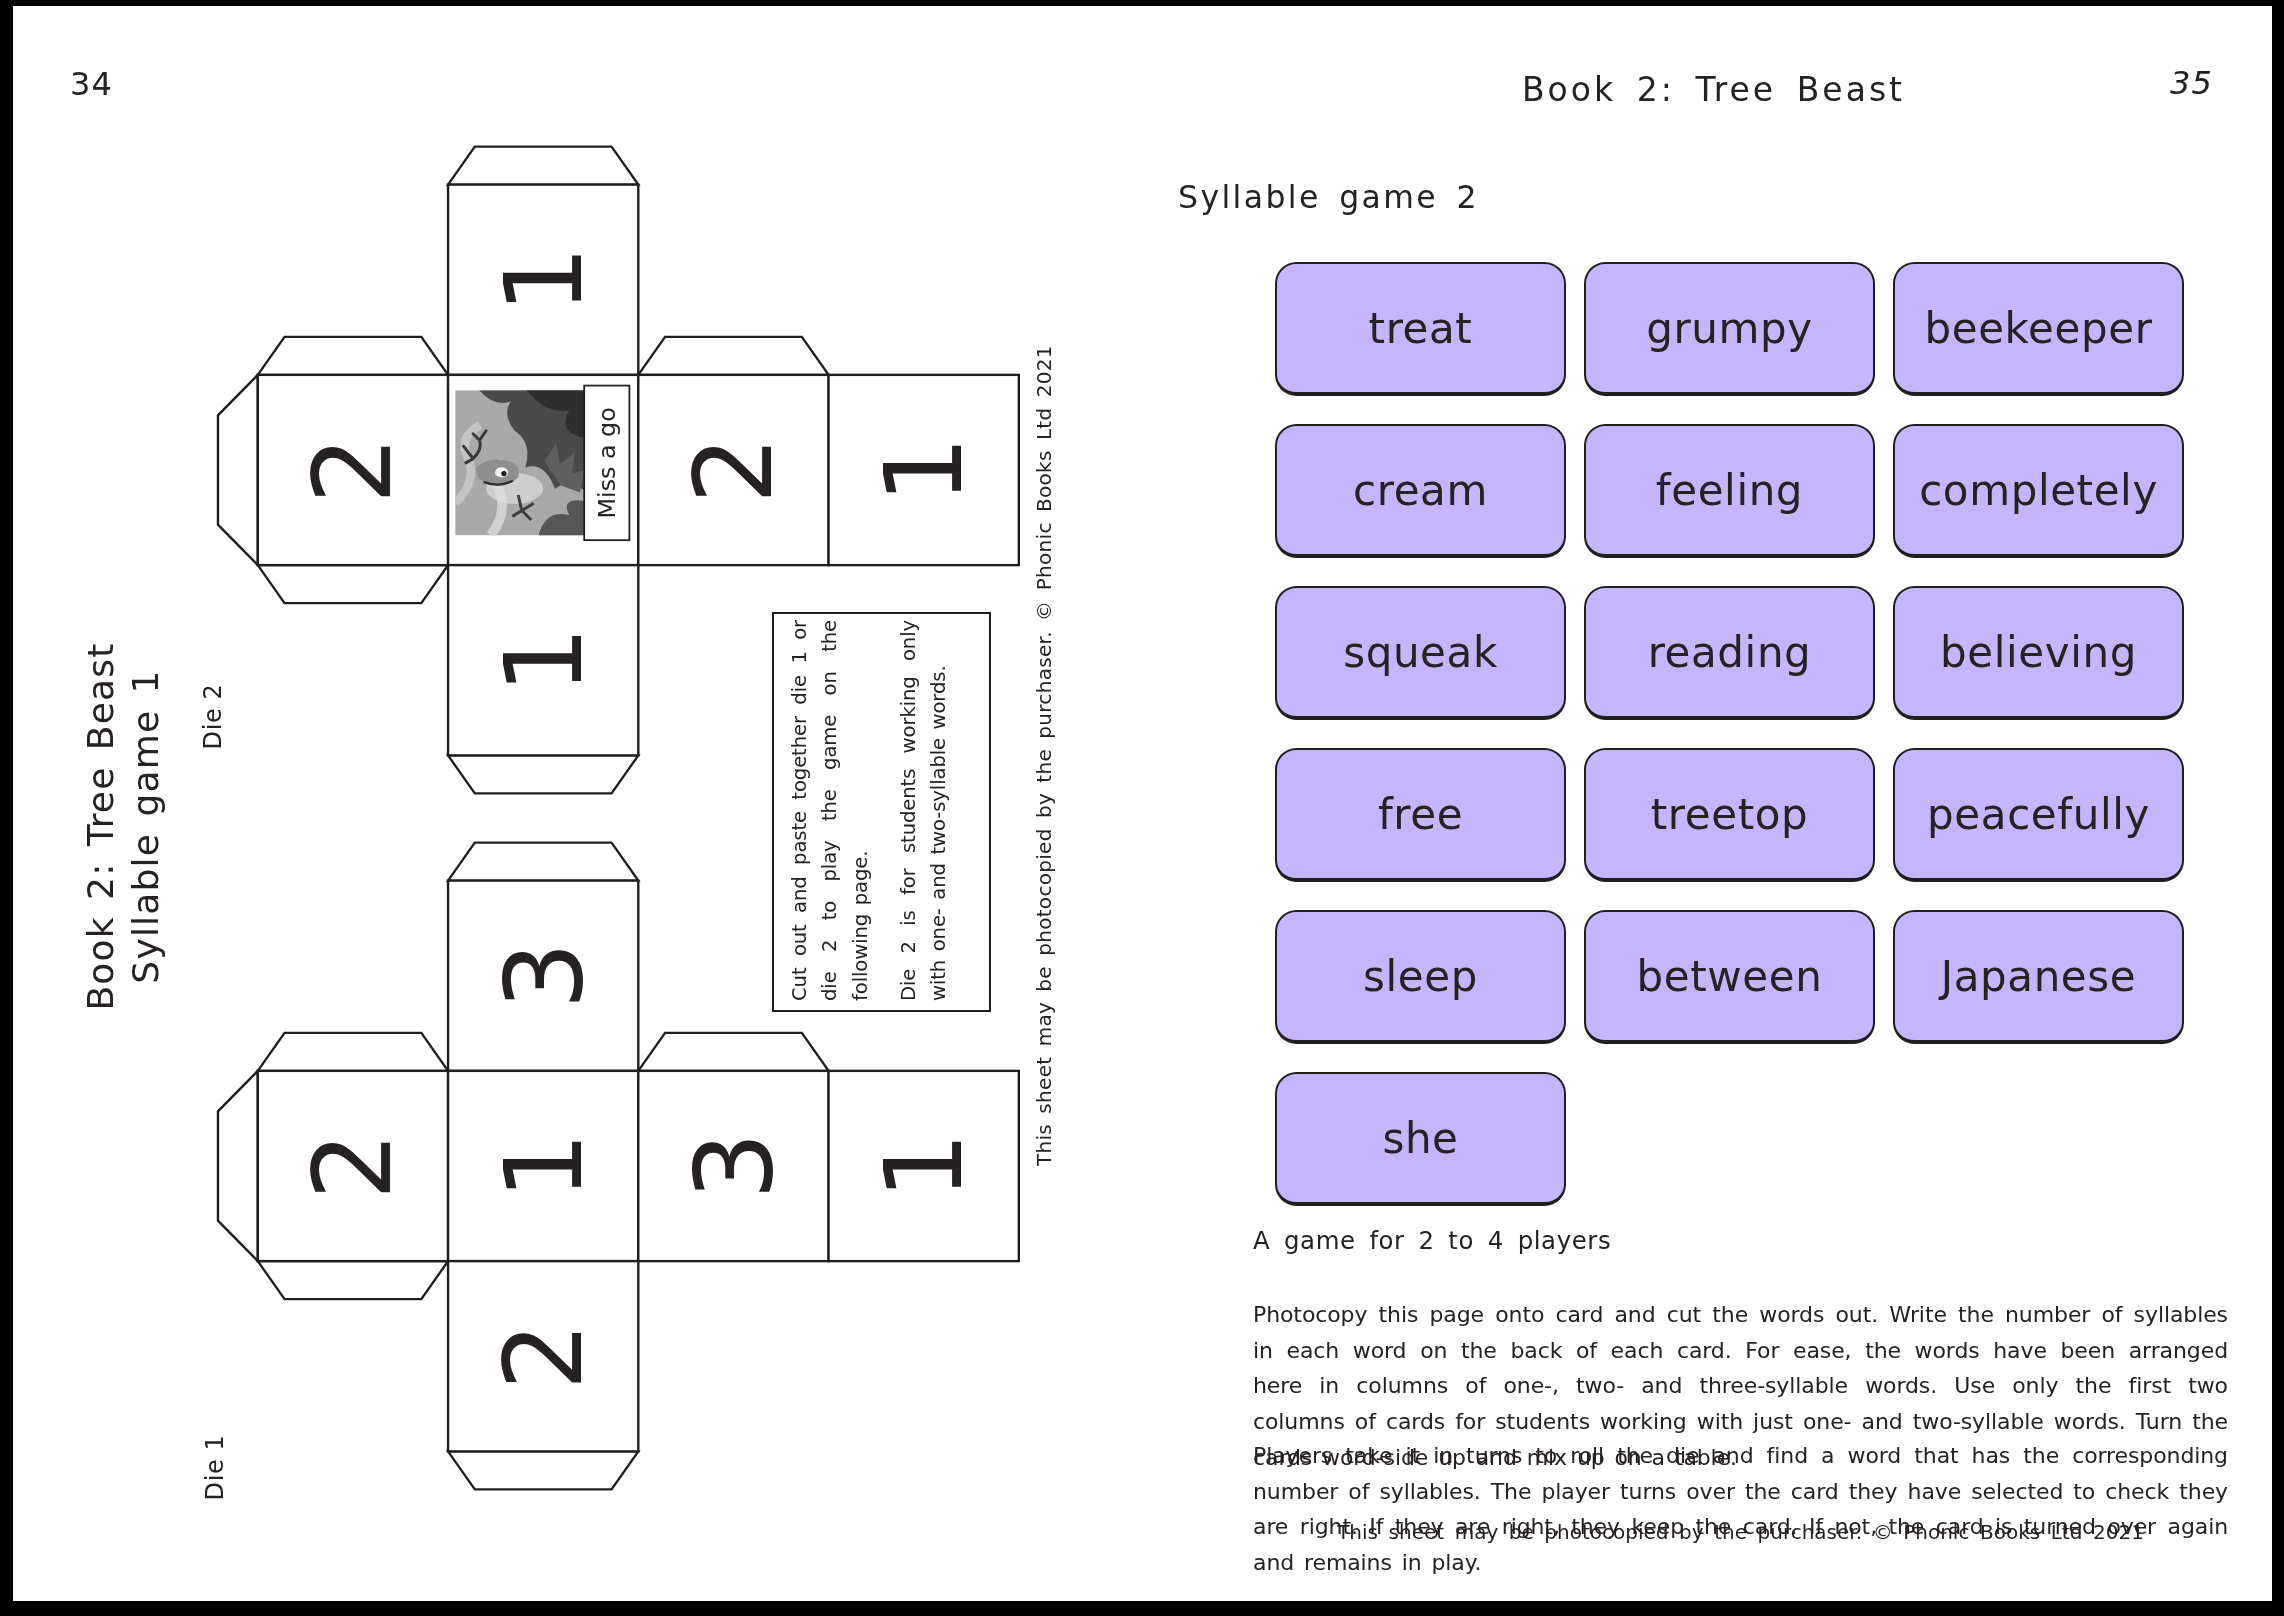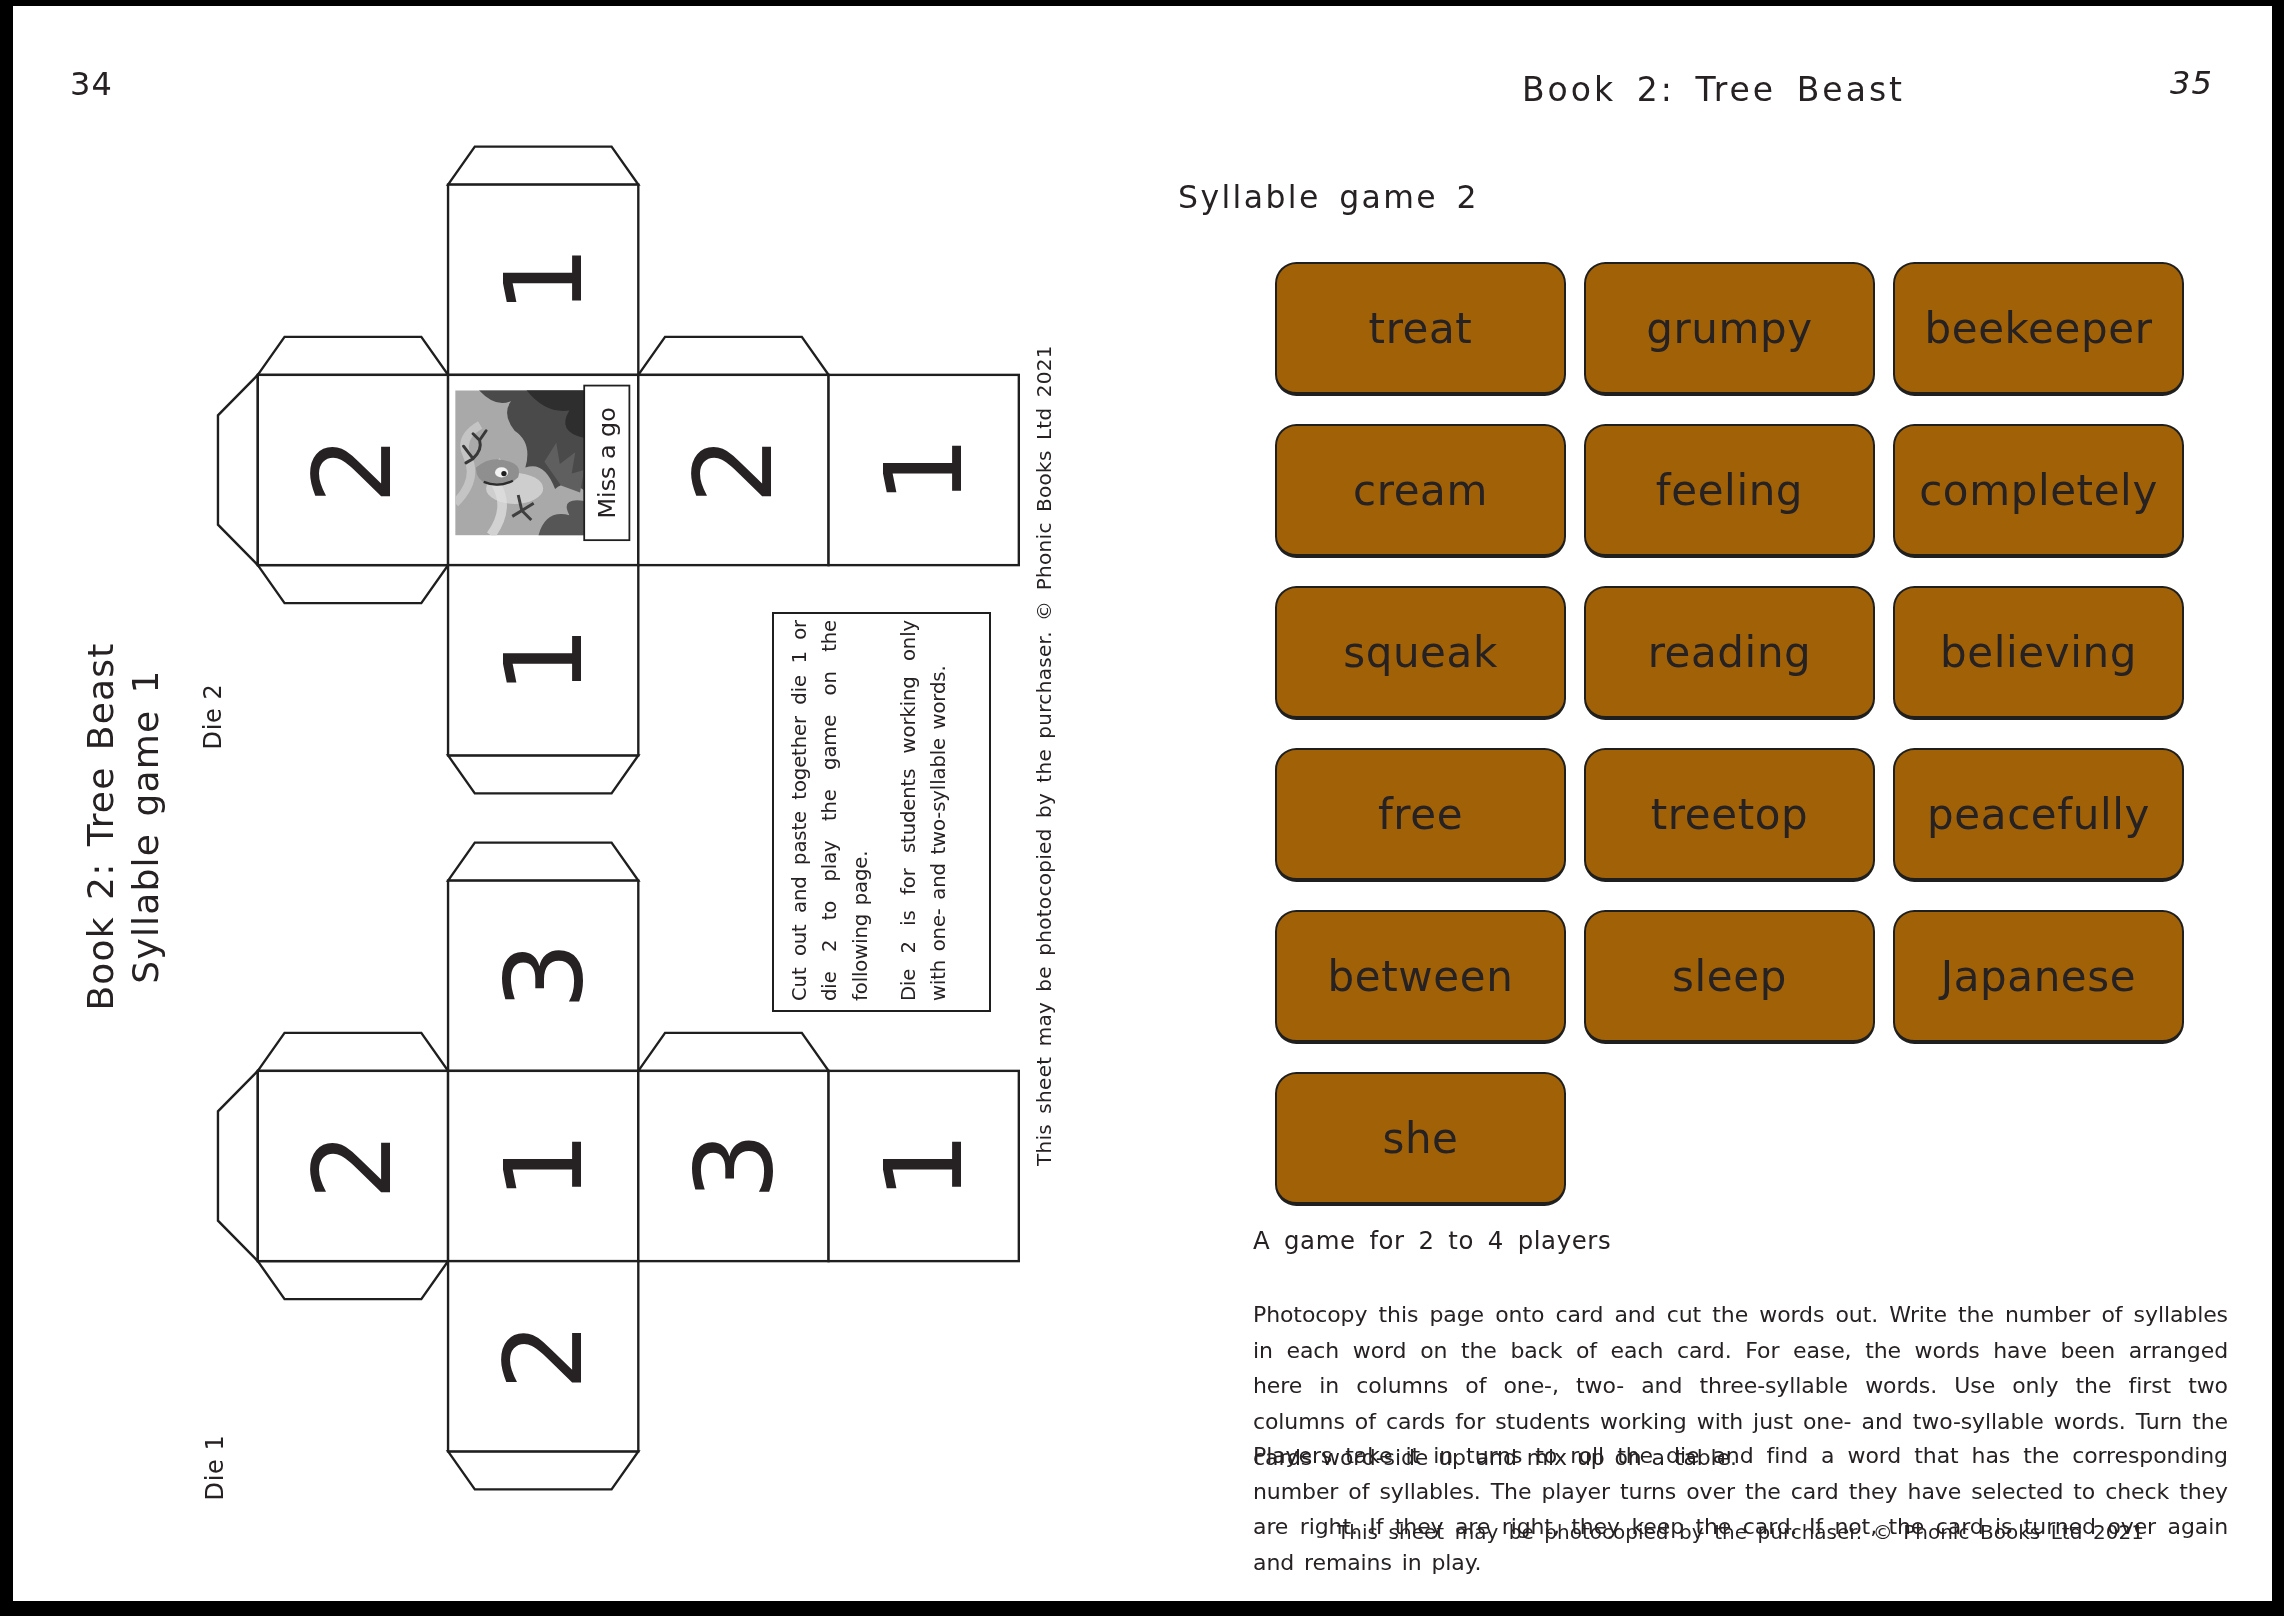--- a/index.html
+++ b/index.html
@@ -18,21 +18,21 @@
     font-size:19.6px;line-height:1.55;text-align:justify;letter-spacing:-0.1px;word-spacing:2.4px;}
   .instr-rot p{margin:0 0 18px 0;}
   .left-copyright{left:688px;top:796px;width:714px;height:26px;text-align:center;
     font-size:20px;white-space:nowrap;letter-spacing:0.3px;word-spacing:3.6px;}
   
   .rp-title{left:1178px;top:70px;width:1071px;text-align:center;font-size:33px;letter-spacing:3px;word-spacing:7.1px;}
   .rp-sub{left:1178px;top:179px;width:1071px;text-align:left;font-size:31.5px;letter-spacing:2.4px;word-spacing:6px;}
   .cards{left:1275px;top:262px;width:910px;height:943px;display:grid;
     grid-template-columns:repeat(3,291px);grid-auto-rows:134px;column-gap:18px;row-gap:28px;}
   .card{border:2.4px solid #1f1f1f;border-bottom-width:4.8px;border-radius:21.4px;box-sizing:border-box;
-    display:flex;align-items:center;justify-content:center;font-size:42px;letter-spacing:0.6px;background:#a16207;}
+    display:flex;align-items:center;justify-content:center;font-size:42px;letter-spacing:0.6px;background:#c4b5fd;}
   .players-heading{left:1253px;top:1226px;width:975px;font-size:24.4px;font-weight:normal;letter-spacing:0.6px;word-spacing:5.4px;}
   .body-para{left:1253px;top:1265px;width:975px;font-size:22px;line-height:1.62;
     text-align:justify;letter-spacing:-0.1px;word-spacing:3px;margin-top:32px;}
   .body-para.p2{top:1406px;}
   .rp-copyright{left:1253px;top:1520px;width:975px;text-align:center;font-size:20px;word-spacing:4.2px;}
   svg text{fill:#262122;}
 </style>
 </head>
 <body>
 
@@ -135,22 +135,22 @@
   <div class="card">beekeeper</div>
   <div class="card">cream</div>
   <div class="card">feeling</div>
   <div class="card">completely</div>
   <div class="card">squeak</div>
   <div class="card">reading</div>
   <div class="card">believing</div>
   <div class="card">free</div>
   <div class="card">treetop</div>
   <div class="card">peacefully</div>
+  <div class="card">sleep</div>
   <div class="card">between</div>
-  <div class="card">sleep</div>
   <div class="card">Japanese</div>
   <div class="card">she</div>
 </div>
 
 <div class="abs players-heading">A game for 2 to 4 players</div>
 <div class="abs body-para">Photocopy this page onto card and cut the words out. Write the number of syllables in each word on the back of each card. For ease, the words have been arranged here in columns of one-, two- and three-syllable words. Use only the first two columns of cards for students working with just one- and two-syllable words. Turn the cards word-side up and mix up on a table.</div>
 <div class="abs body-para p2">Players take it in turns to roll the die and find a word that has the corresponding number of syllables. The player turns over the card they have selected to check they are right. If they are right, they keep the card. If not, the card is turned over again and remains in play.</div>
 <div class="abs rp-copyright">This sheet may be photocopied by the purchaser.  © Phonic Books Ltd 2021</div>
 
 

